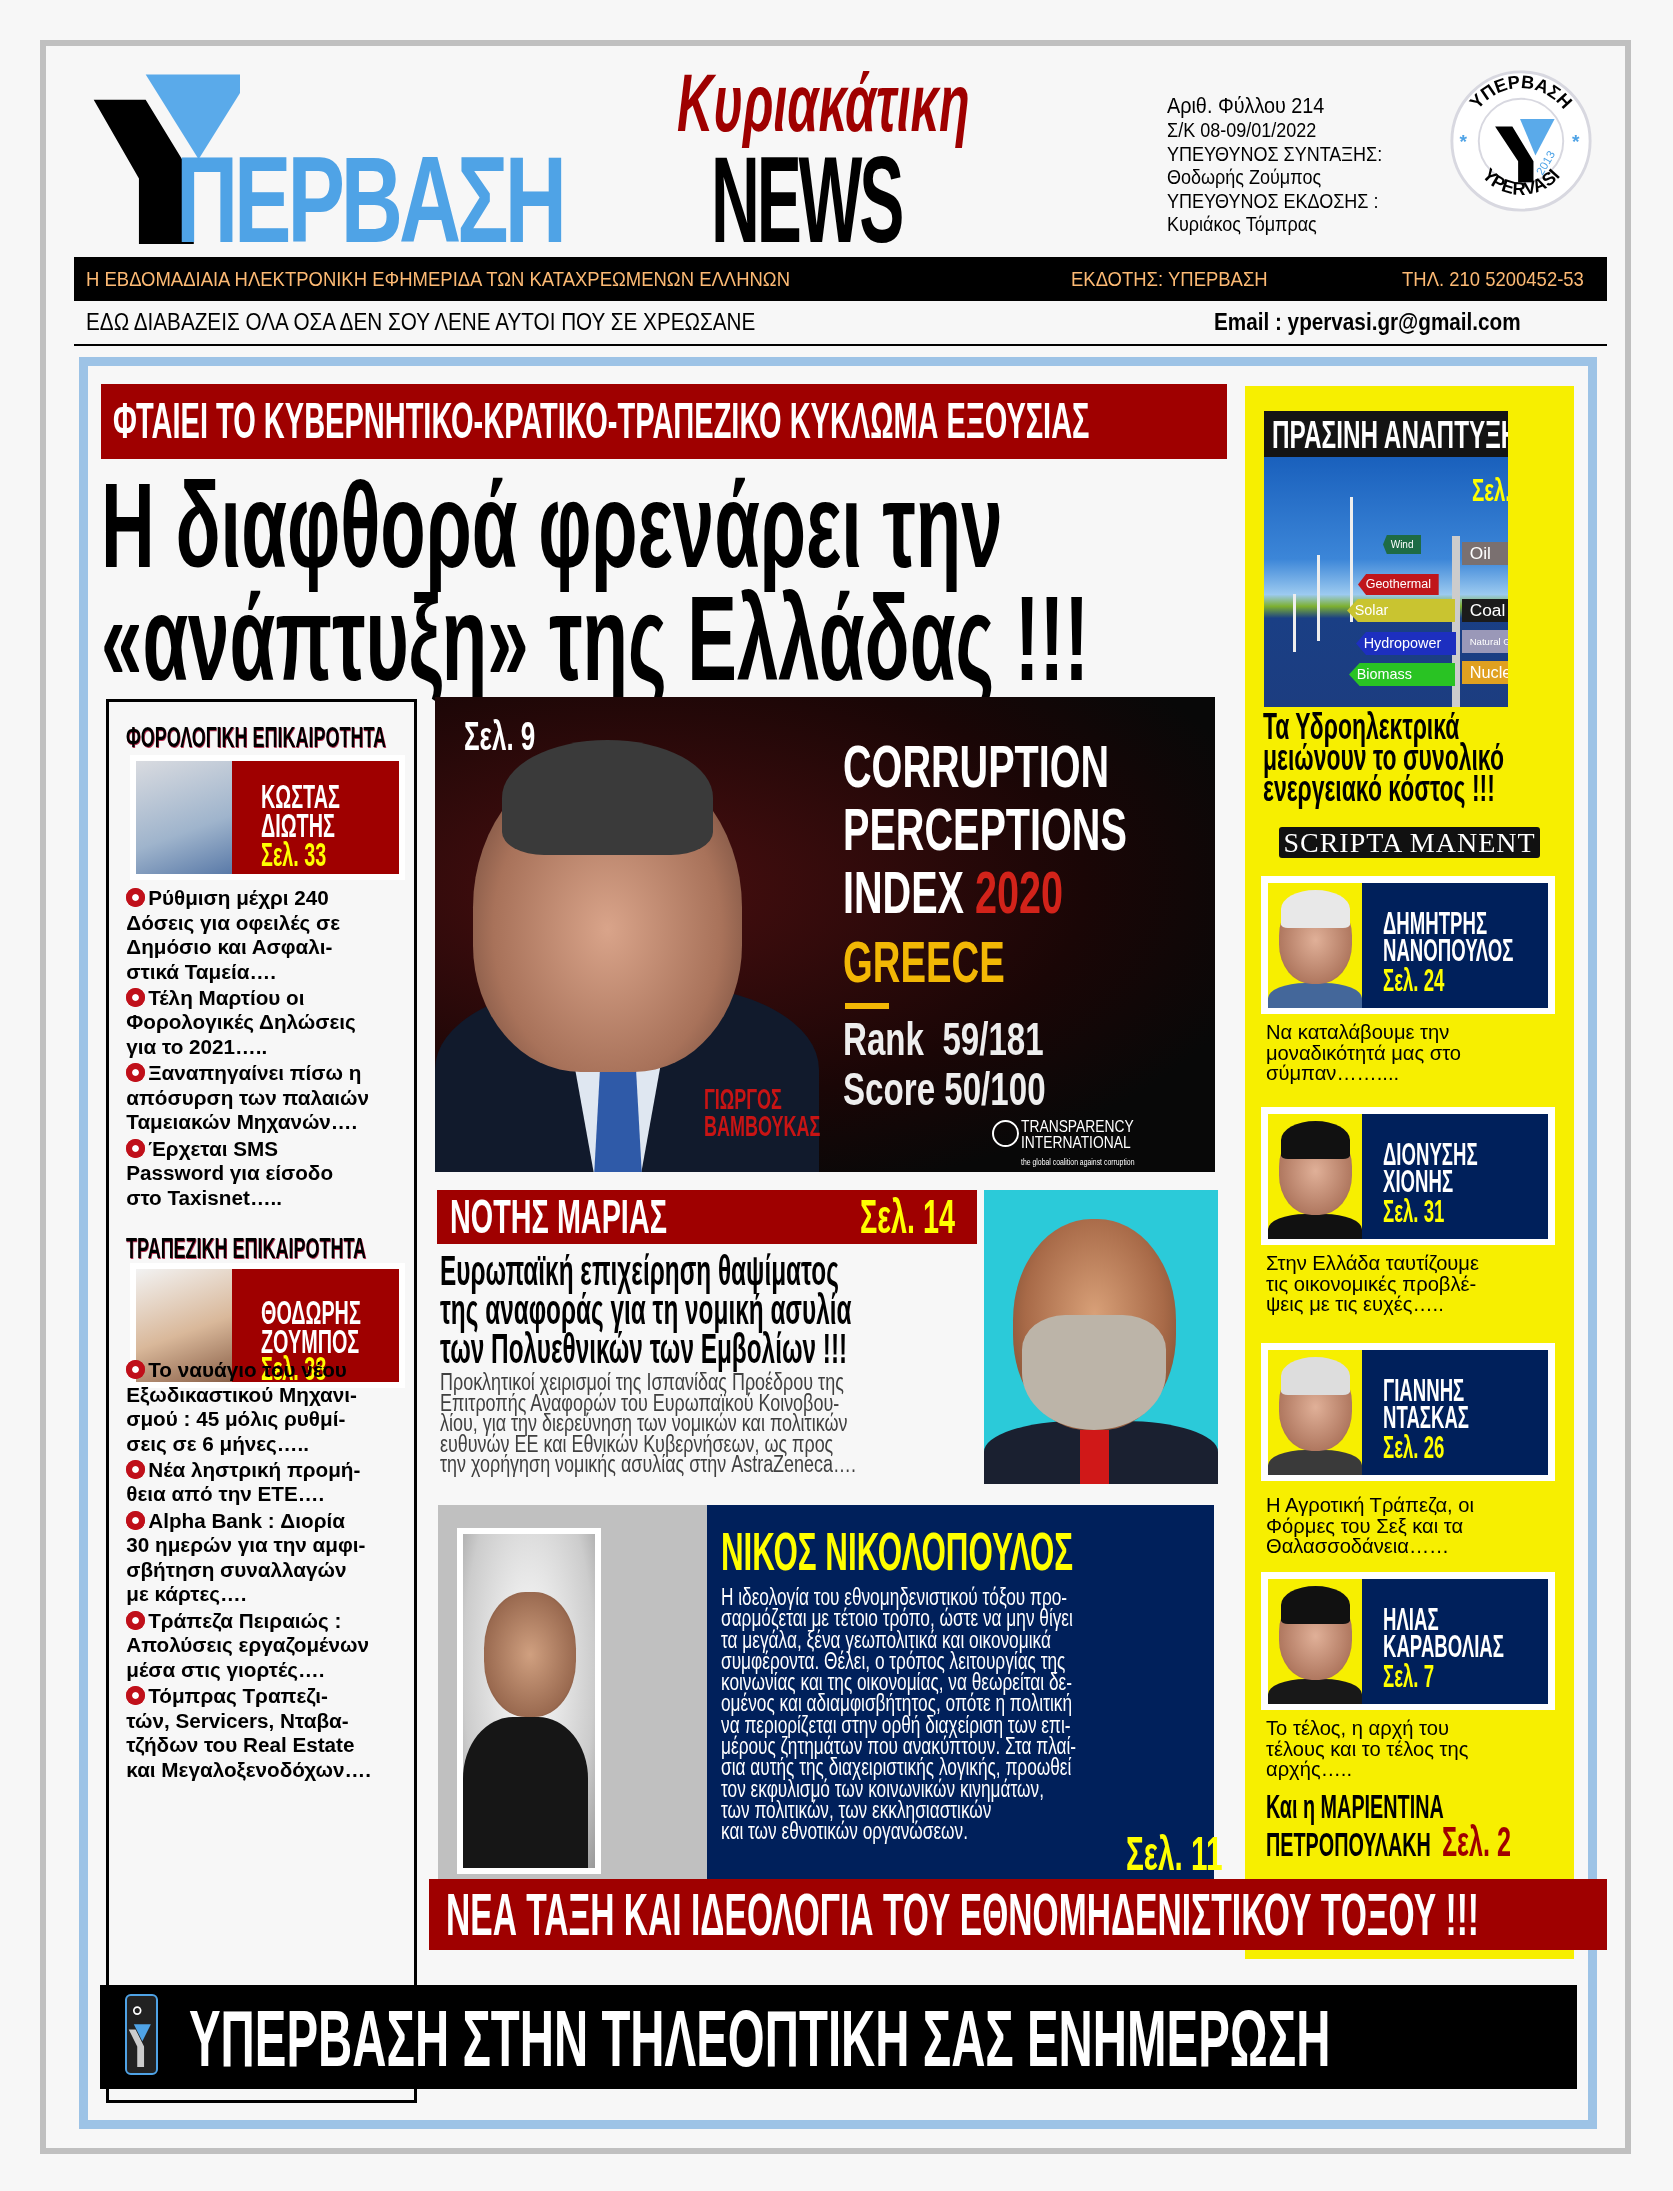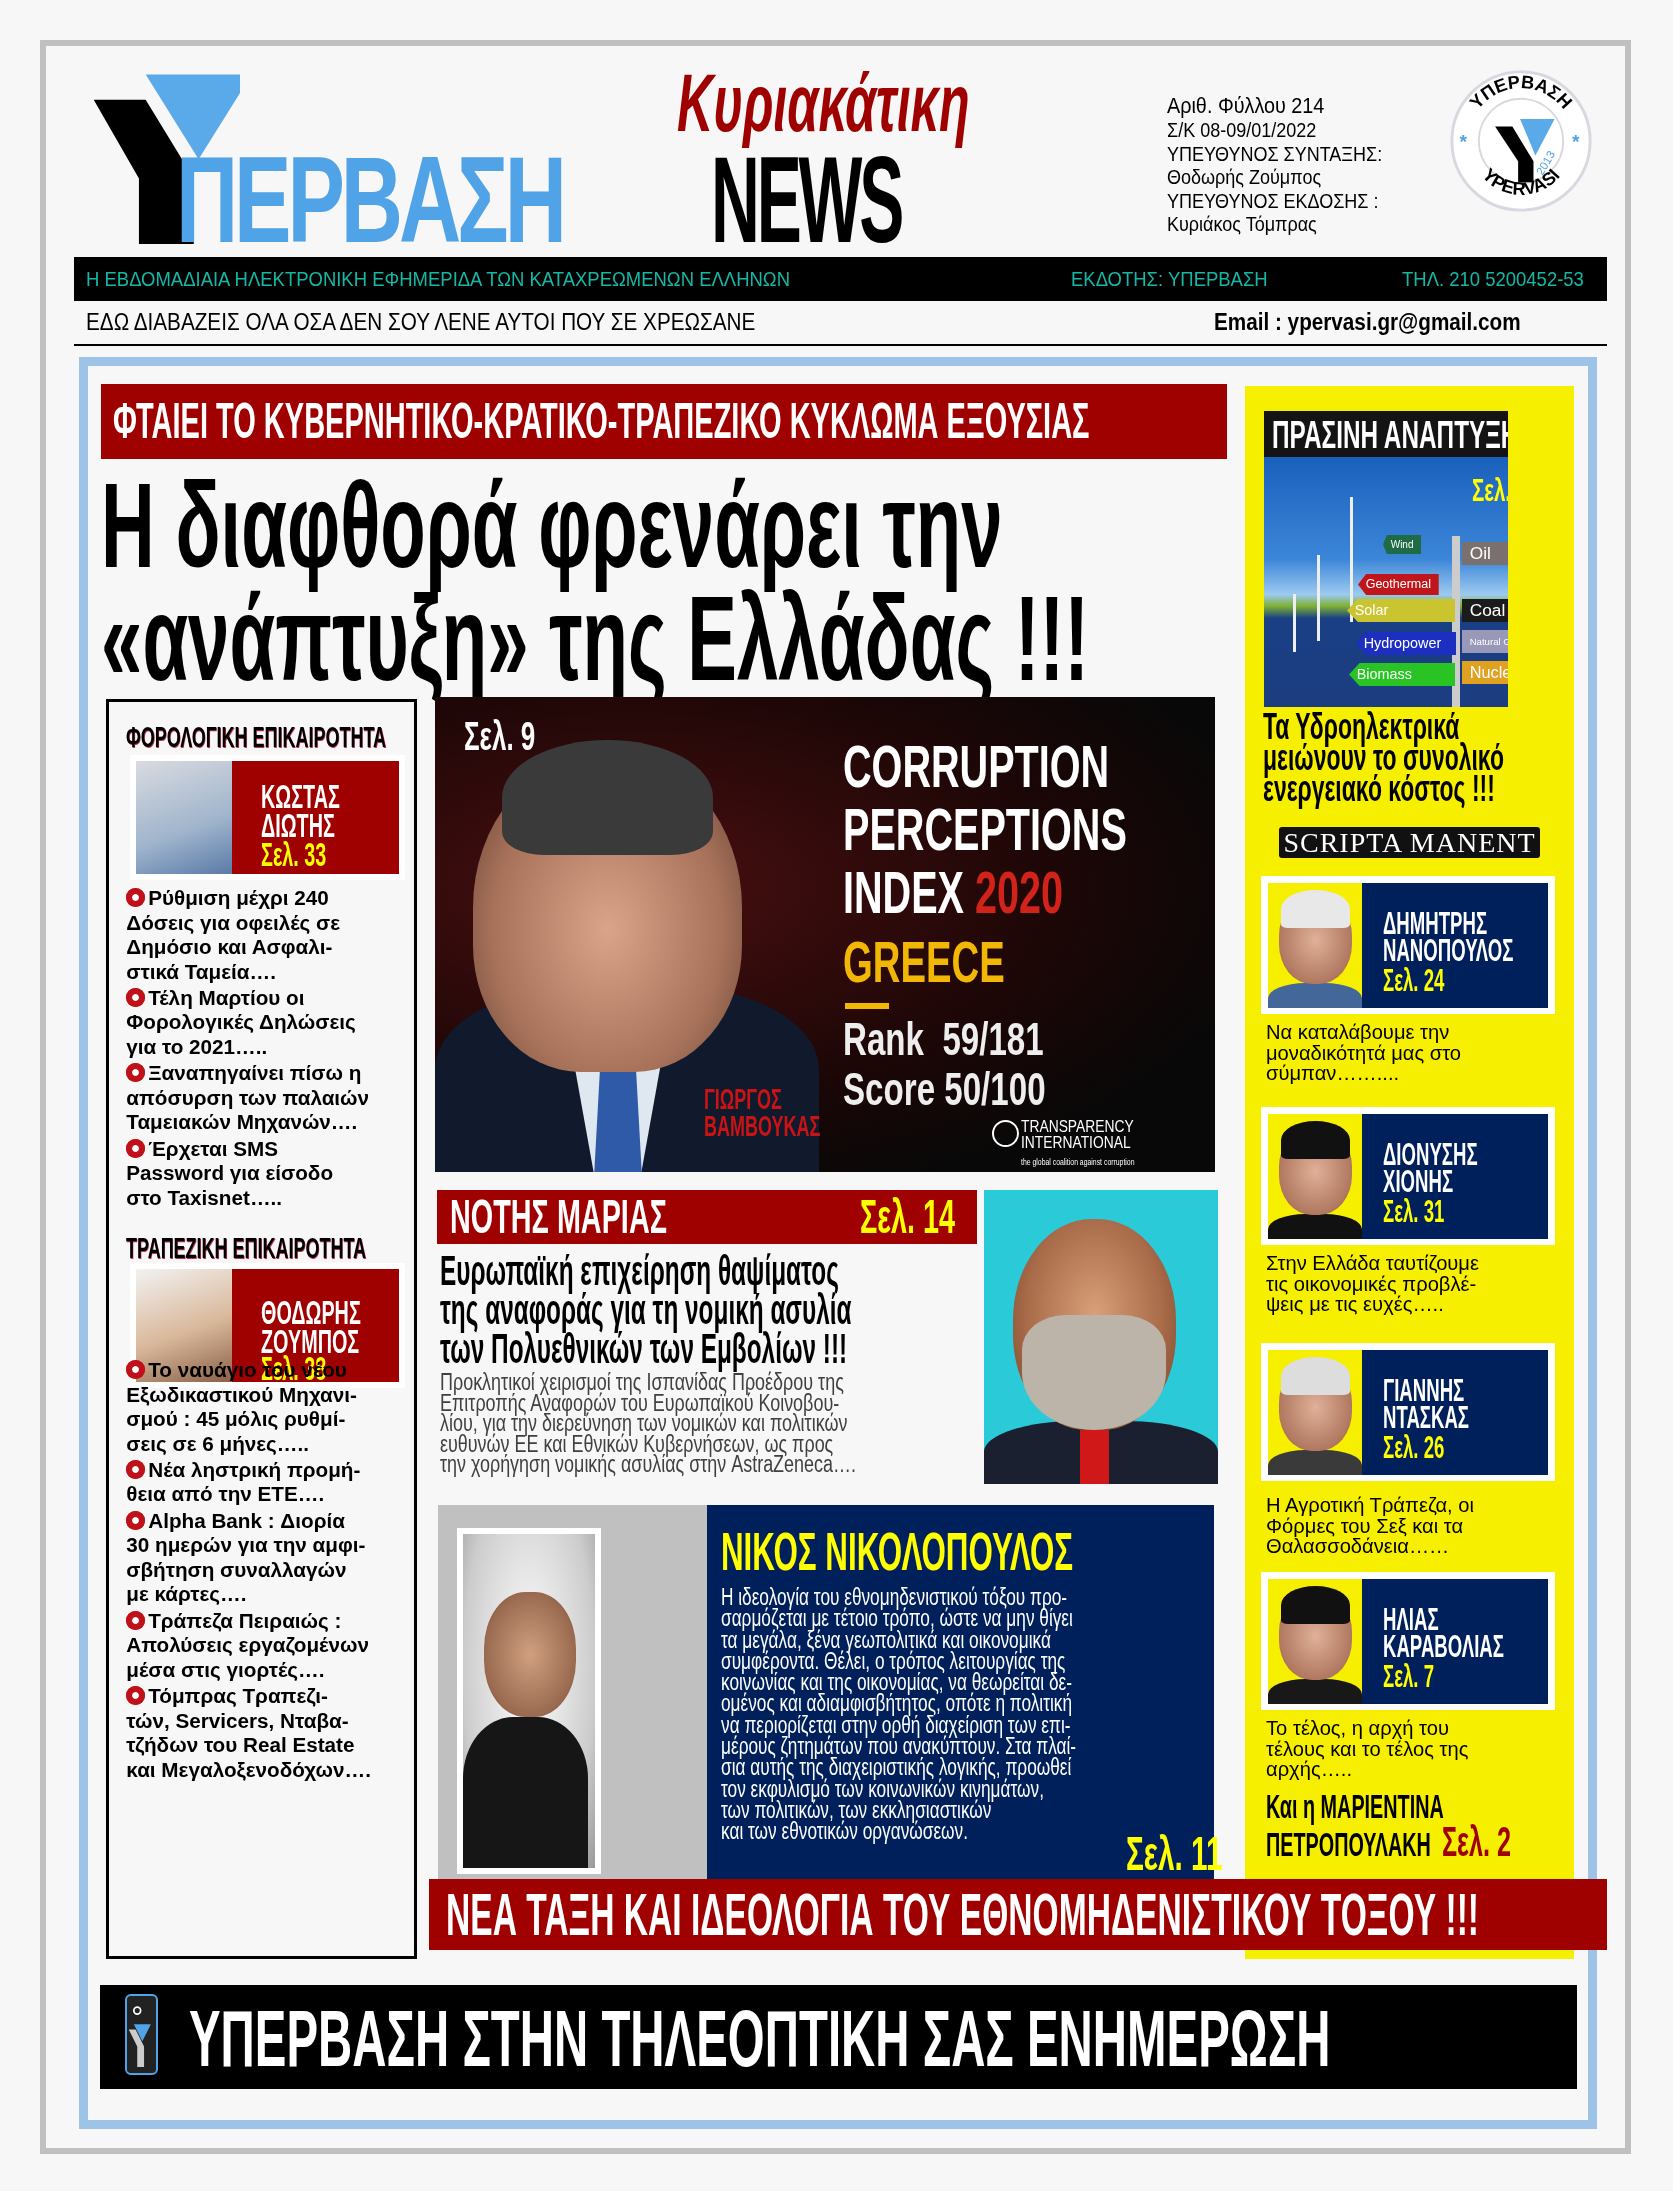--- a/index.html
+++ b/index.html
@@ -8,34 +8,34 @@
 .abs{position:absolute}
 #frame{left:40px;top:40px;width:1591px;height:2114px;border:6.7px solid #c0c0c0;background:#f7f7f7}
 
 #logo-y{left:86px;top:63px;width:154px;height:183px}
 #logo-word{left:176px;top:152px;font-size:123px;line-height:96px;color:#4fa3e6;font-weight:bold;letter-spacing:-5.8px;transform:scaleX(0.7);transform-origin:left top}
 #logo-news{left:711px;top:152px;font-size:123px;line-height:96px;color:#000;font-weight:bold;letter-spacing:-5.8px;transform:scaleX(0.55);transform-origin:left top}
 #logo-sunday{left:677px;top:65px;font-size:81px;line-height:77px;color:#9f0000;font-weight:bold;font-style:italic;transform:scaleX(0.62);transform-origin:left top}
 #issue{left:1167px;top:92px;font-size:20px;line-height:23.5px;color:#000;transform:scaleX(0.9);transform-origin:left top}
 #issue div:first-child{font-size:22px;line-height:27px}
 #seal{left:1449px;top:69px;width:144px;height:144px}
-#bar1{left:74px;top:257px;width:1533px;height:44px;background:#000;color:#14b8a6;font-size:21px;line-height:44px}
+#bar1{left:74px;top:257px;width:1533px;height:44px;background:#000;color:#fdba74;font-size:21px;line-height:44px}
 #bar1 span{position:absolute;top:0;transform:scaleX(0.88);transform-origin:left center;white-space:nowrap}
 #bar2{left:74px;top:304px;width:1533px;height:37px;font-size:23px;line-height:37px;color:#000}
 #bar2 span{position:absolute;top:0;transform:scaleX(0.9);transform-origin:left center;white-space:nowrap;font-weight:bold}
 #rule{left:74px;top:344px;width:1533px;height:1.9px;background:#000}
 
 #mainframe{left:79px;top:357px;width:1518px;height:1772px;border:9.6px solid #9dc3e6;background:#f7f7f7}
 
 #kicker{left:101px;top:384px;width:1126px;height:75px;background:#9f0000;color:#fff;font-size:50px;line-height:75px;overflow:hidden;white-space:nowrap}
 #kicker span{position:absolute;left:11.5px;top:0;transform:scaleX(0.58);transform-origin:left center;font-weight:bold}
 #headline{left:101px;top:469px;width:1134px;font-size:120px;line-height:113px;color:#000;font-weight:bold;white-space:nowrap}
 #headline div{transform:scaleX(0.62);transform-origin:left top}
 
-#leftcol{left:106px;top:699px;width:311px;height:1260px;border:3.8px solid #000;background:#f7f7f7;padding:16px}
+#leftcol{left:106px;top:699px;width:311px;height:1404px;border:3.8px solid #000;background:#f7f7f7;padding:16px}
 .lc-head{position:absolute;left:17.3px;font-size:29px;font-weight:bold;color:#000;white-space:nowrap;transform:scaleX(0.62);transform-origin:left top;text-shadow:1px 1px 0 #b35}
 .authorbox{position:absolute;left:21px;width:275px;height:125px;background:#fff;padding:5.8px}
 .authorbox .photo{position:absolute;left:5.8px;top:5.8px;width:96px;height:113px;background:linear-gradient(160deg,#d9dbe0,#9fb4cc 60%,#5a7aa8)}
 .authorbox .tag{position:absolute;left:102px;top:5.8px;width:167px;height:113px;background:#9f0000}
 .authorbox .name{position:absolute;left:29px;top:21px;font-size:33px;line-height:29px;font-weight:bold;color:#fff;transform:scaleX(0.6);transform-origin:left top;white-space:nowrap}
 .authorbox .pg{position:absolute;left:29px;top:79px;font-size:33px;line-height:29px;font-weight:bold;color:#ffff00;transform:scaleX(0.6);transform-origin:left top;white-space:nowrap}
 .news{position:absolute;left:17.3px;width:288px;font-size:20.7px;line-height:24.5px;font-weight:bold;color:#000}
 .news li{list-style:none;margin-bottom:1.9px}
 .flower{display:inline-block;width:19px;height:19px;border-radius:50%;background:radial-gradient(circle,#fff 0 2.9px,#c0101a 3.8px);margin-right:2.9px;vertical-align:-1.9px;box-shadow:0 0 0 1.9px #c0101a inset}
 

